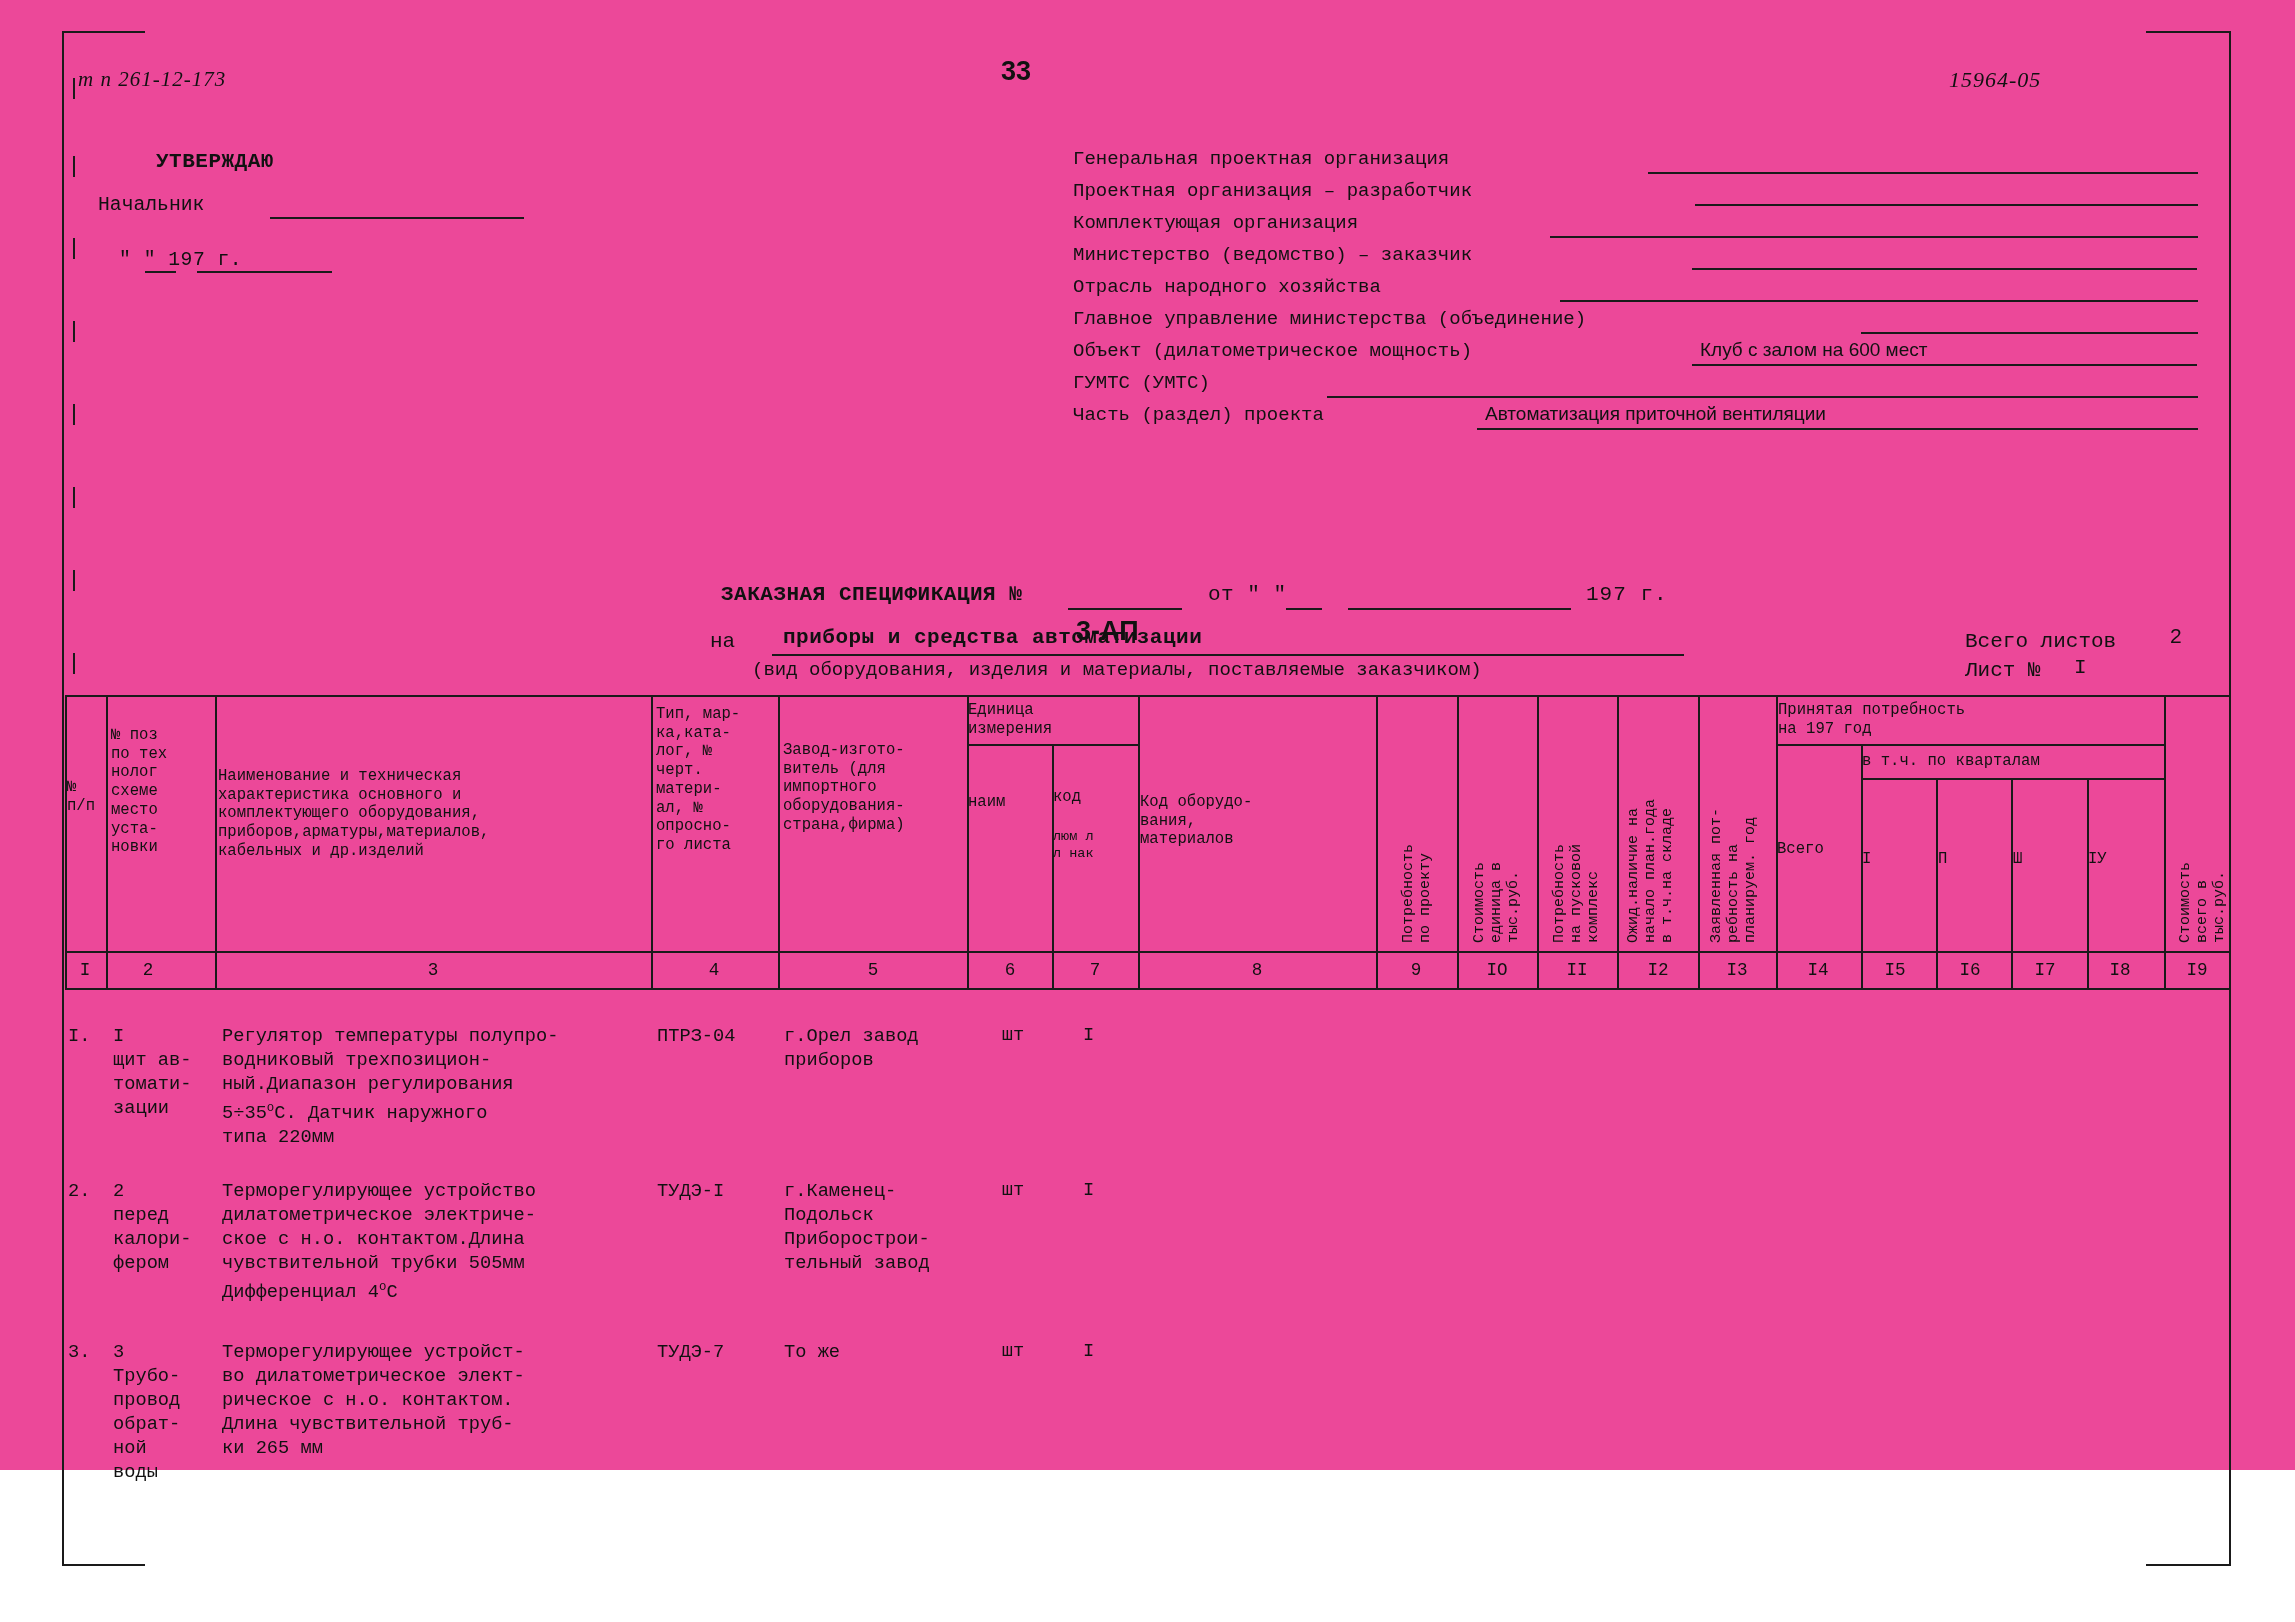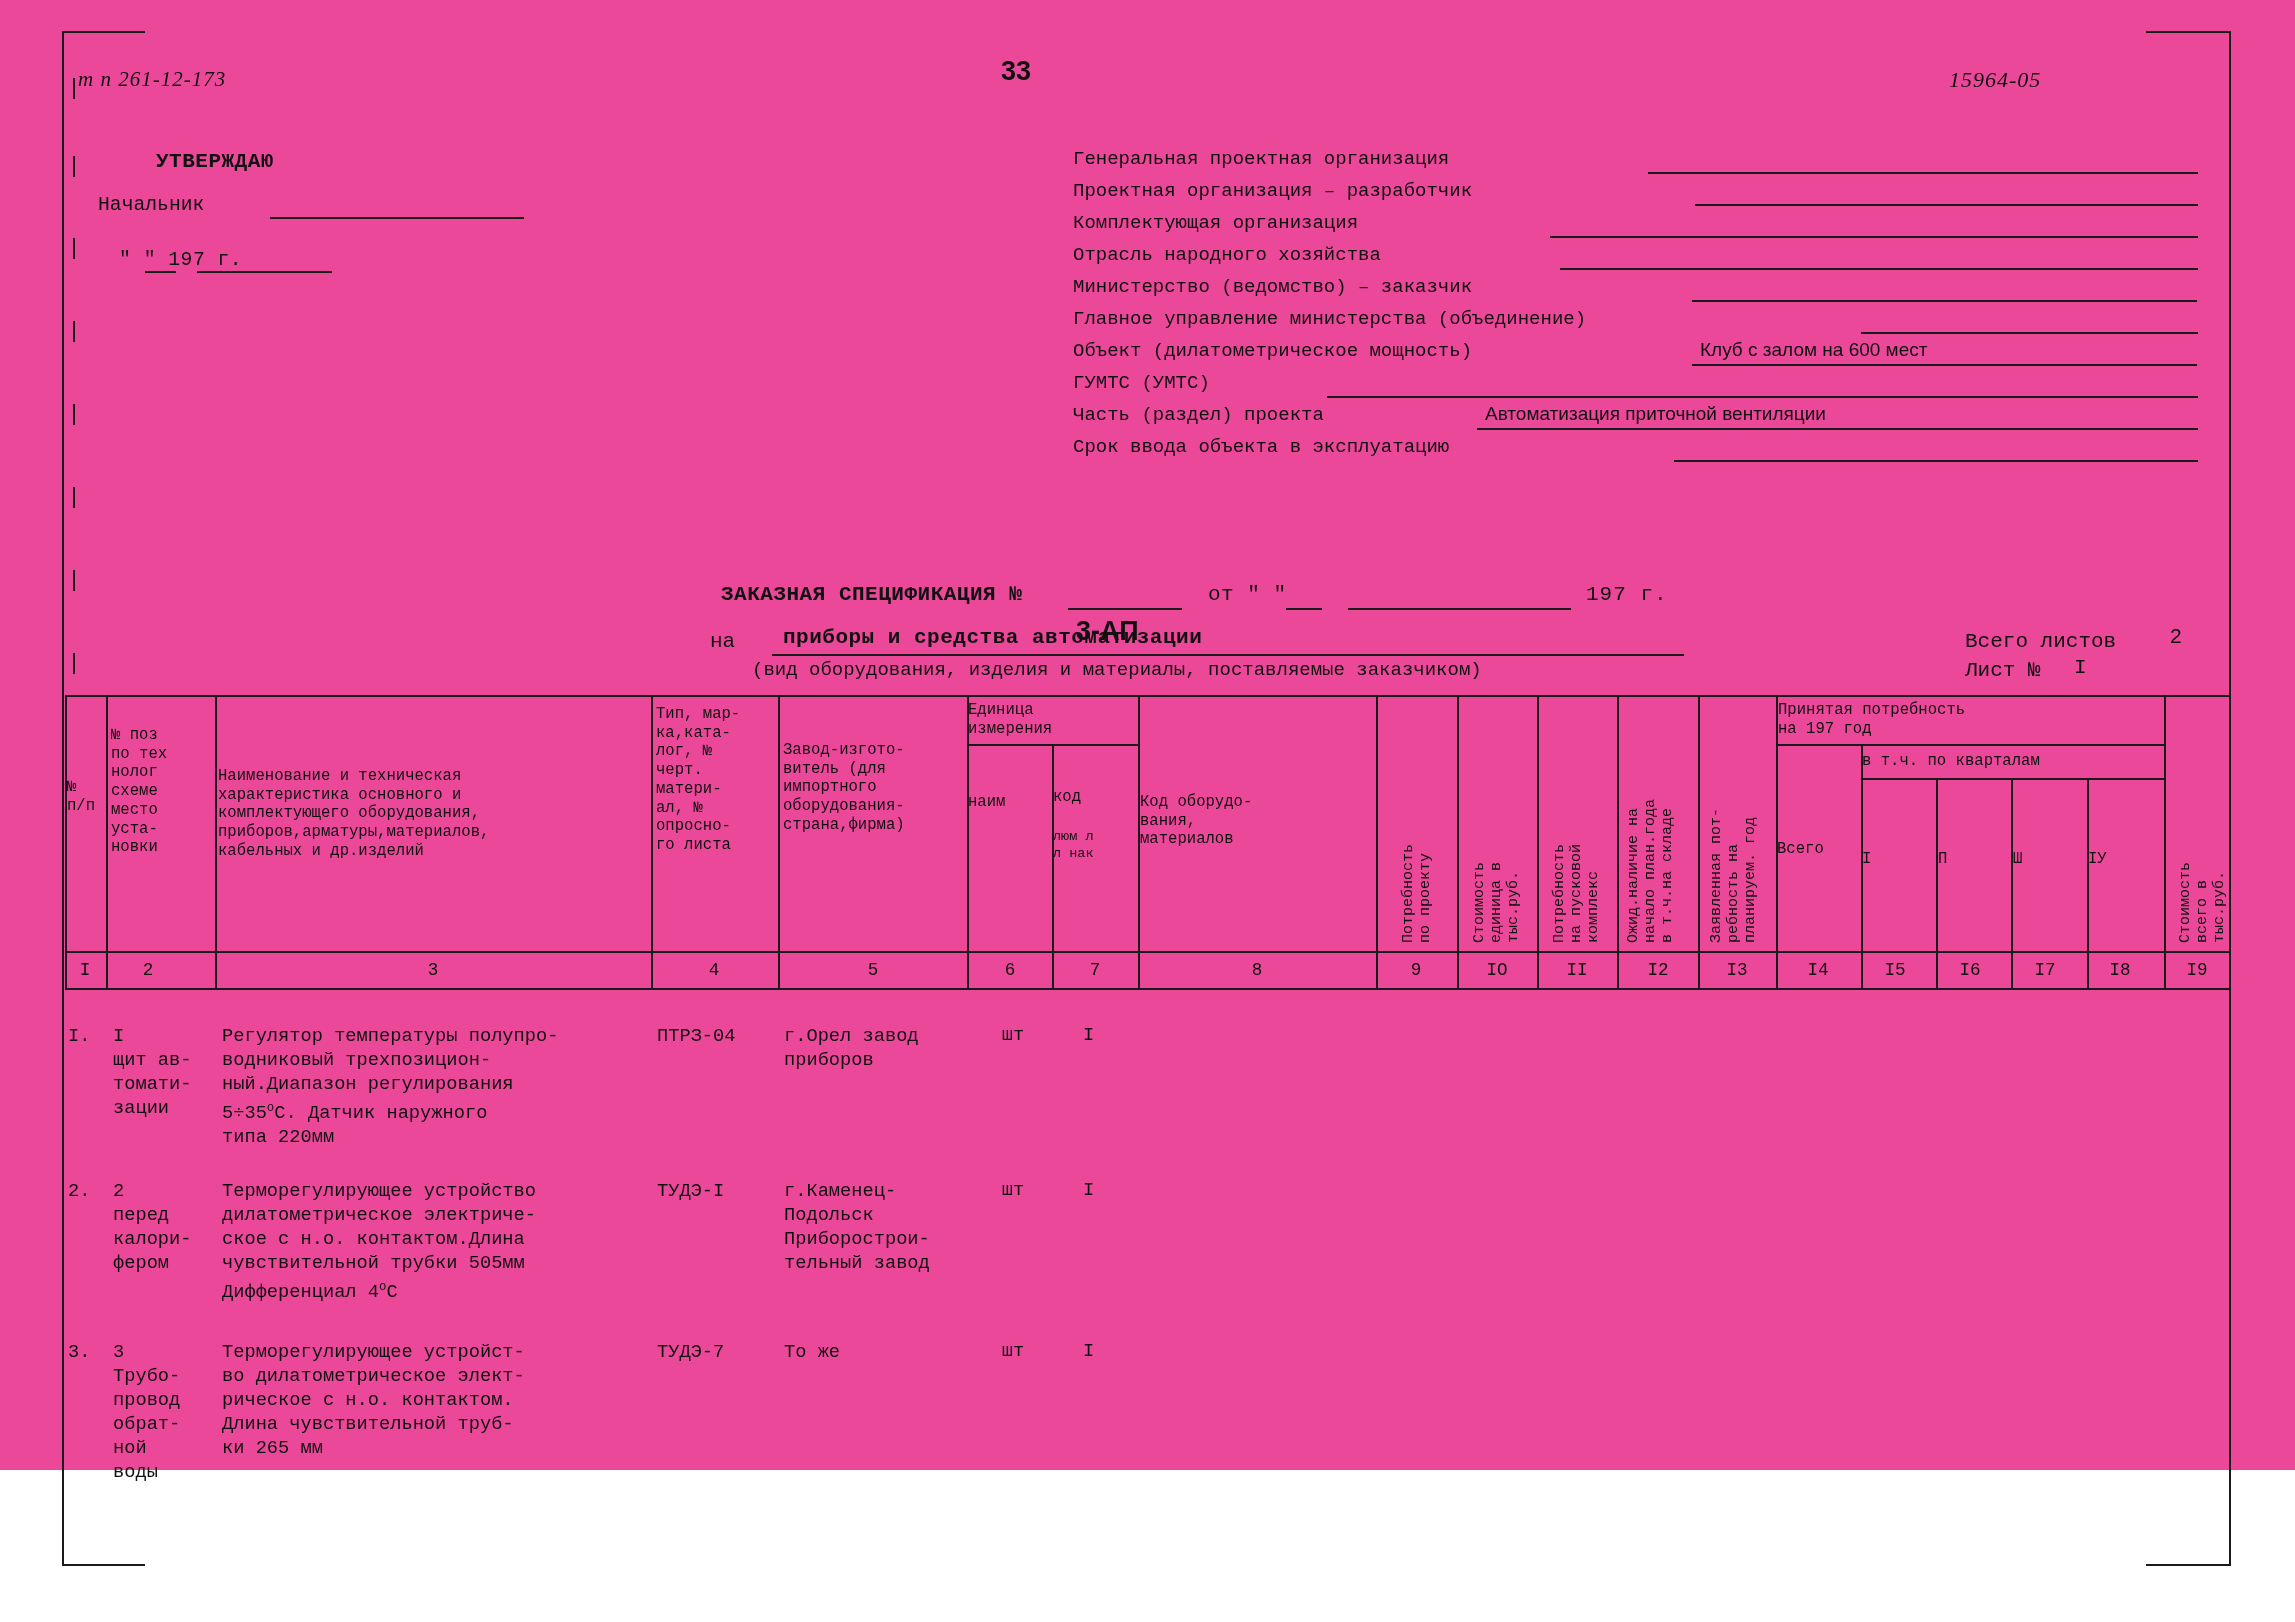--- a/index.html
+++ b/index.html
@@ -139,48 +139,44 @@
       </div>
       <div class="field-row">
         <div class="field-label">Проектная организация – разработчик</div>
         <div class="field-line" style="left: 622px; width: 503px;"></div>
       </div>
       <div class="field-row">
         <div class="field-label">Комплектующая организация</div>
         <div class="field-line" style="left: 477px; width: 648px;"></div>
       </div>
       <div class="field-row">
+        <div class="field-label">Министерство (ведомство) – заказчик</div>
+        <div class="field-line" style="left: 619px; width: 505px;"></div>
+      </div>
+      <div class="field-row">
         <div class="field-label">Отрасль народного хозяйства</div>
         <div class="field-line" style="left: 487px; width: 638px;"></div>
-      </div>
-      <div class="field-row">
-        <div class="field-label">Министерство (ведомство) – заказчик</div>
-        <div class="field-line" style="left: 619px; width: 505px;"></div>
       </div>
       <div class="field-row">
         <div class="field-label">Главное управление министерства (объединение)</div>
         <div class="field-line" style="left: 788px; width: 337px;"></div>
       </div>
       <div class="field-row">
         <div class="field-label">Объект (дилатометрическое мощность)</div>
         <div class="field-line" style="left: 619px; width: 505px;"></div>
         <div class="field-value" style="left: 627px;">Клуб с залом на 600 мест</div>
       </div>
       <div class="field-row">
         <div class="field-label">ГУМТС (УМТС)</div>
         <div class="field-line" style="left: 254px; width: 871px;"></div>
       </div>
       <div class="field-row">
         <div class="field-label">Часть (раздел) проекта</div>
         <div class="field-line" style="left: 404px; width: 721px;"></div>
         <div class="field-value" style="left: 412px;">Автоматизация приточной вентиляции</div>
-      </div>
-      <div class="field-row">
-        <div class="field-label">Срок ввода объекта в эксплуатацию</div>
-        <div class="field-line" style="left: 601px; width: 524px;"></div>
       </div>
     </div>
 
   <div class="spec-title">ЗАКАЗНАЯ СПЕЦИФИКАЦИЯ №</div>
   <div class="spec-num">3-АП</div>
   <div class="spec-num-line"></div>
   <div class="spec-ot">от "      "</div>
   <div class="spec-ot-line1"></div>
   <div class="spec-ot-line2"></div>
   <div class="spec-year">197   г.</div>

